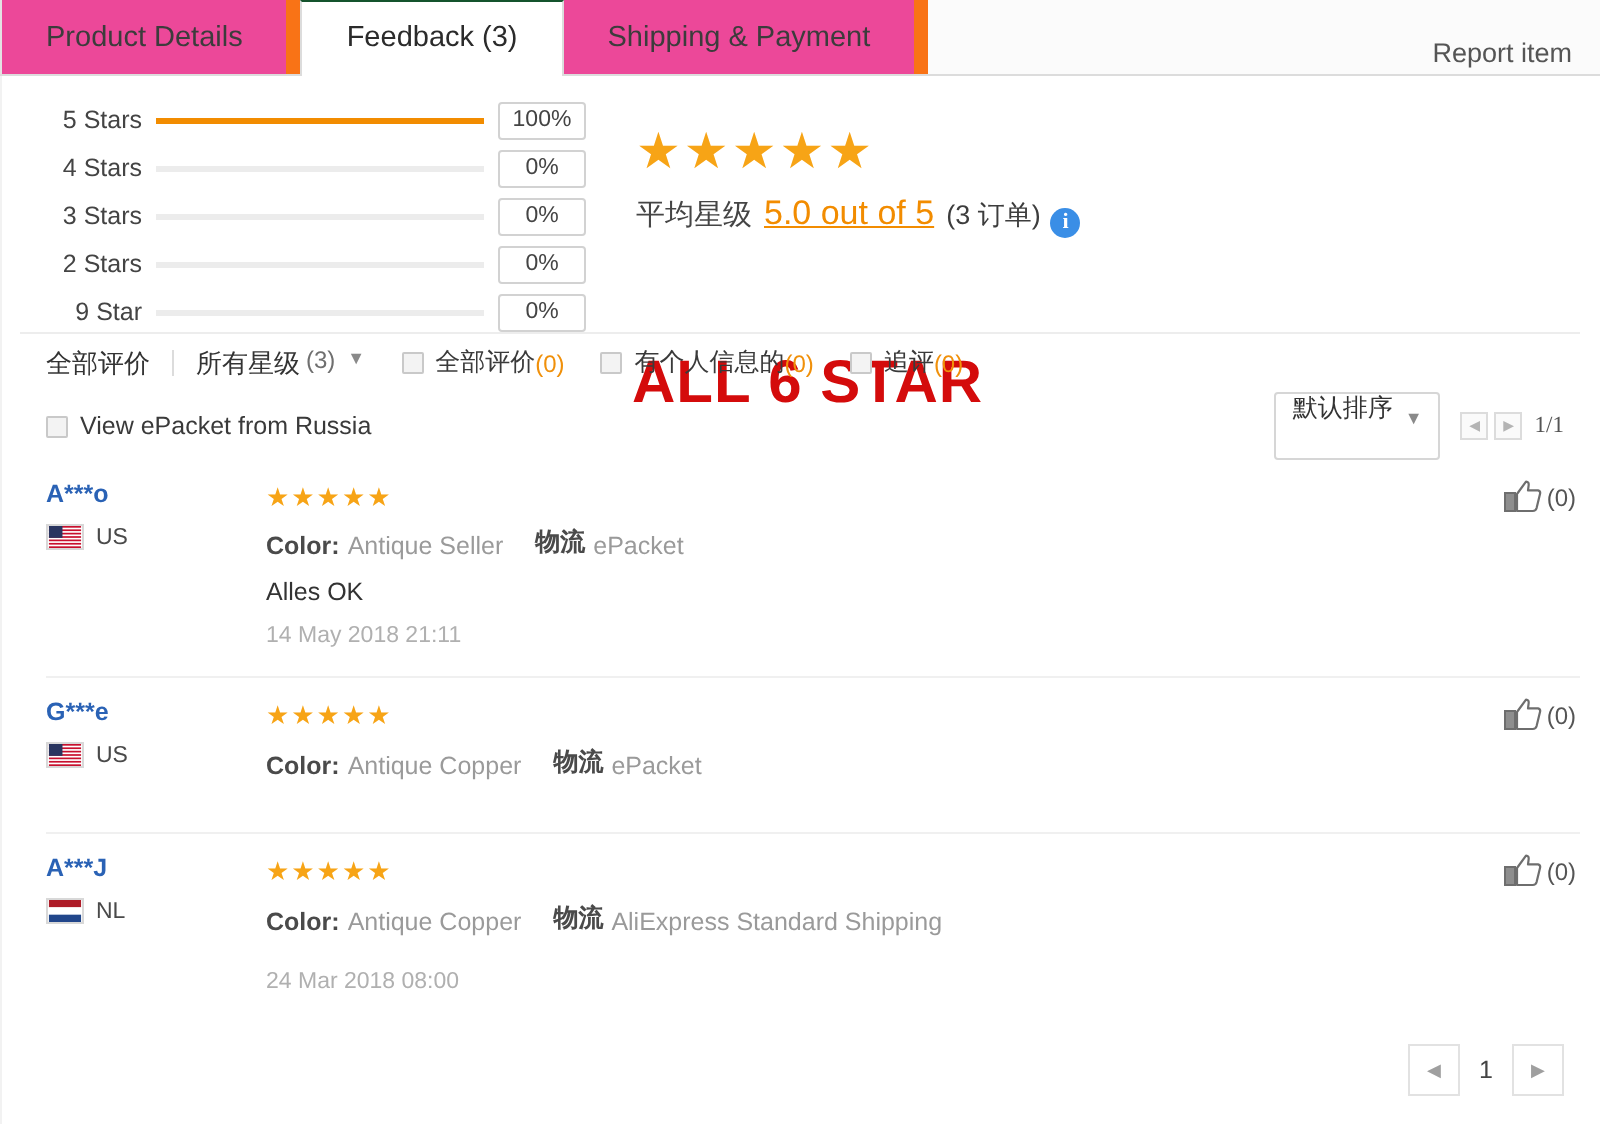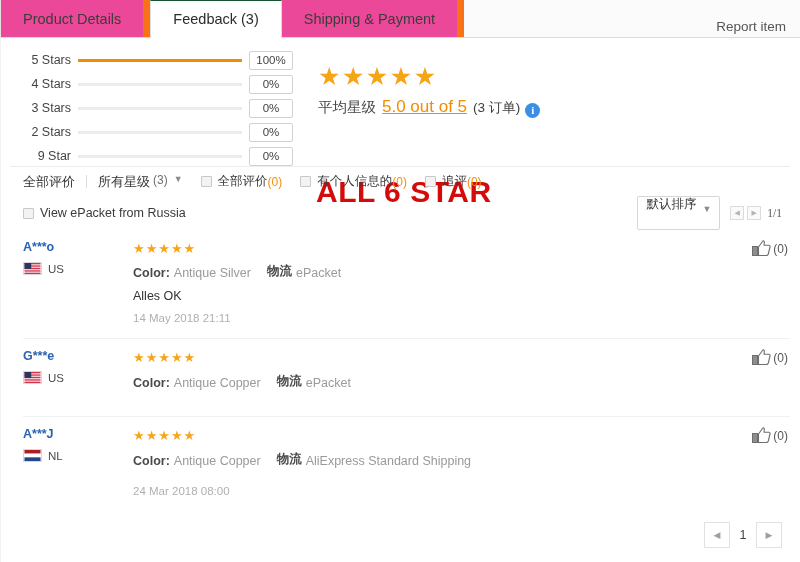--- a/index.html
+++ b/index.html
@@ -402,21 +402,21 @@
             </g>
             <rect width="8" height="7" fill="#2a3560"></rect>
           </svg>
           <span class="ccode">US</span>
         </div>
       </div>
       <div class="body-col">
         <div class="smstars">★★★★★</div>
         <div class="meta">
           <span class="k">Color:</span>
-          <span class="v">Antique Silver</span>
+          <span class="v">Antique Seller</span>
           <span class="ship-k">物流</span>
           <span class="ship-v">ePacket</span>
         </div>
         <div class="rtext">Alles OK</div>
         <div class="rdate">14 May 2018 21:11</div>
       </div>
       <div class="helpful">
         <svg width="19" height="17" viewBox="0 0 19 17">
           <rect x="0.5" y="6.5" width="5" height="9" fill="#8e8e8e" stroke="#6e6e6e"></rect>
           <path d="M6.5 15.5 V7 L11 0.8 q1.6 0.1 1.3 2 L12 5.2 h5 q1.4 0.4 1 1.8 l-1.7 7q-0.4 1.5-1.9 1.5 z" fill="#ffffff" stroke="#6e6e6e" stroke-width="1.1" stroke-linejoin="round"></path>

